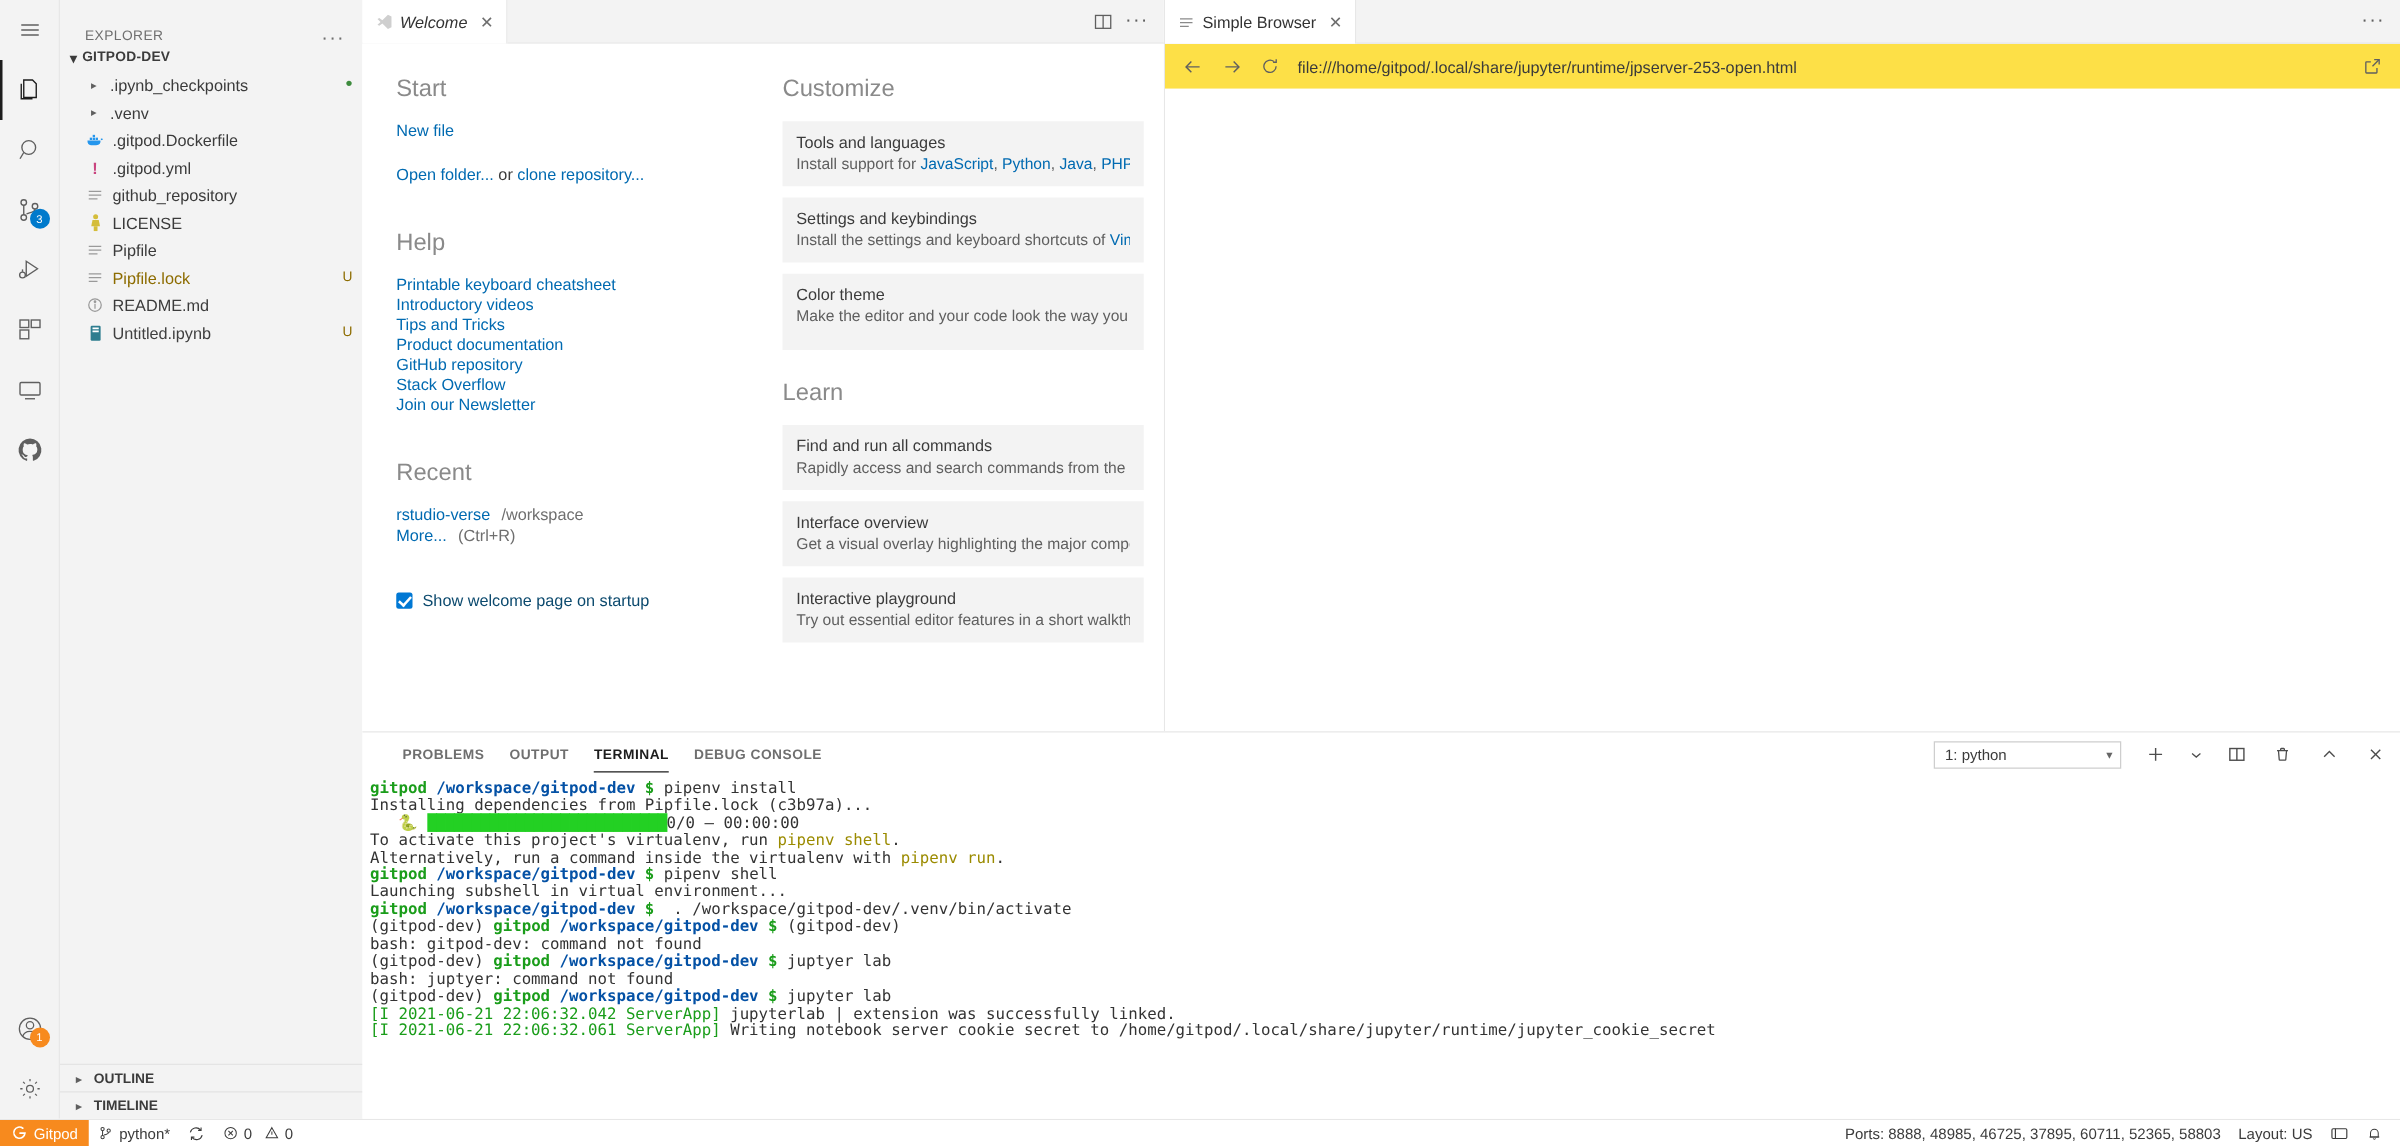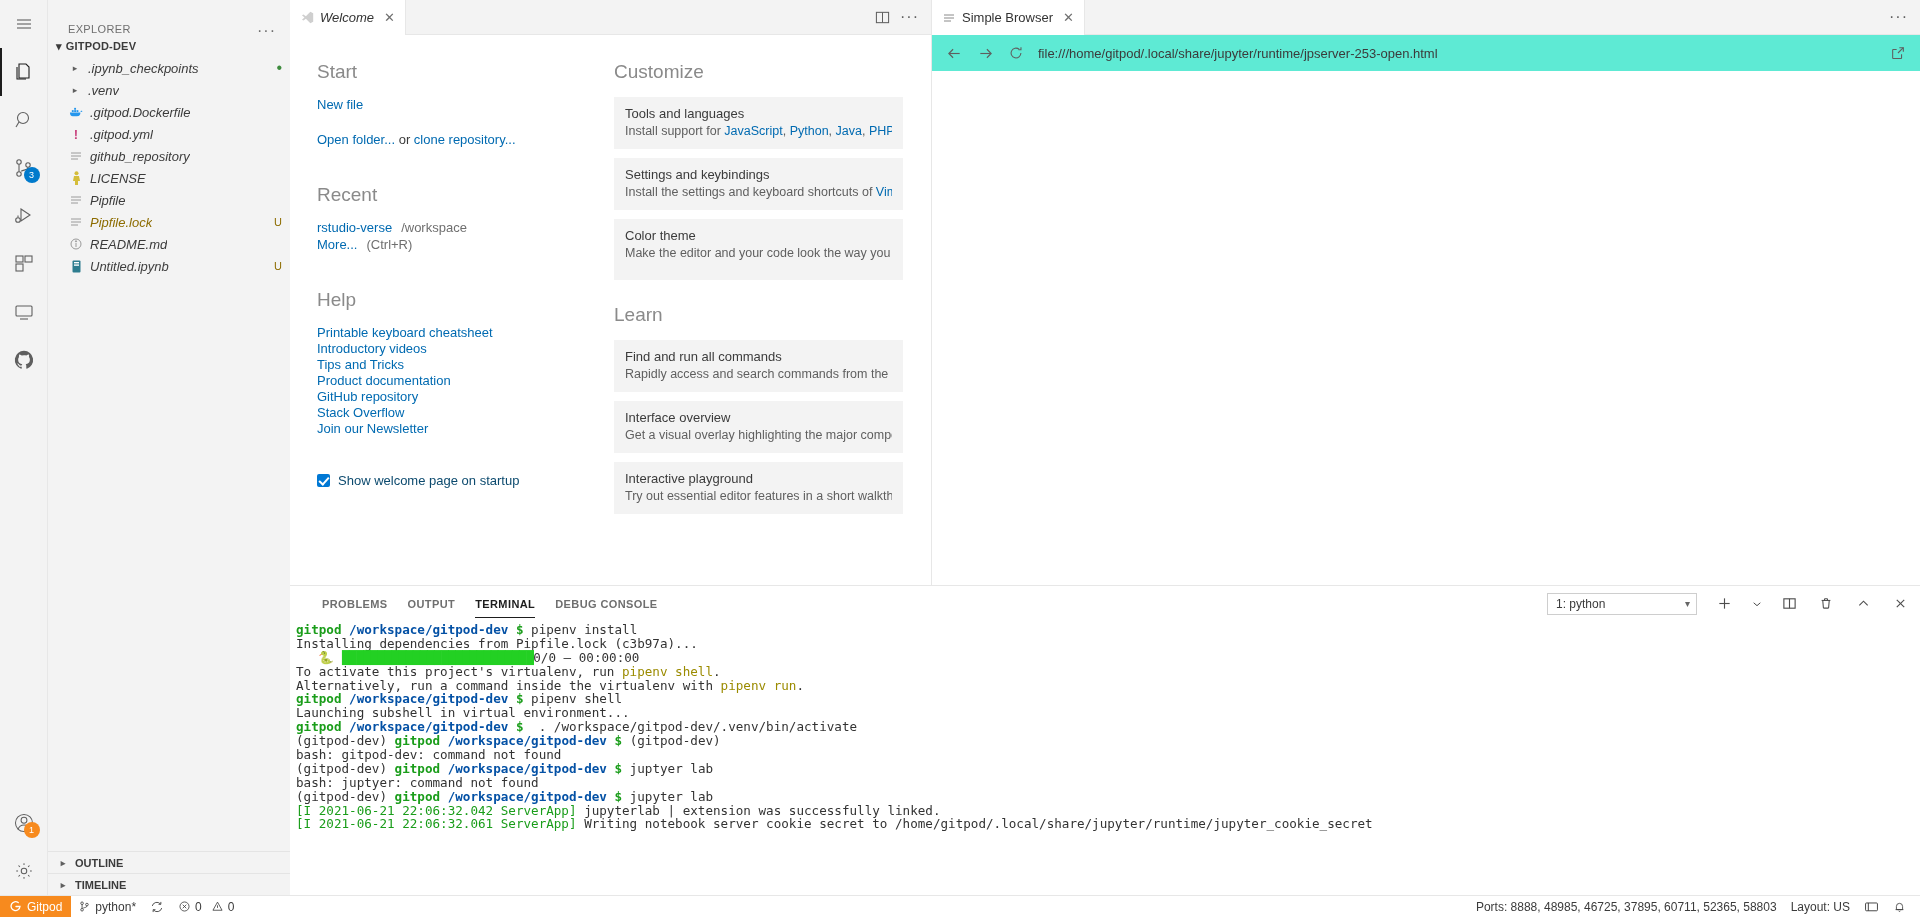--- a/index.html
+++ b/index.html
@@ -47,21 +47,21 @@
     height:22px; display:flex; align-items:center; gap:4px; padding-left:8px;
     font-size:11px; font-weight:bold; color:#3b3b3b; text-transform:uppercase; letter-spacing:.2px;
   }
   .tree { font-size:13px; }
   .row {
     height:22px; display:flex; align-items:center; gap:6px; padding-right:8px;
     position:relative; color:#3b3b3b; white-space:nowrap;
   }
   .row .twisty { width:14px; text-align:center; color:#5f5f5f; font-size:9px; flex:0 0 14px; }
   .row .ficon { width:16px; flex:0 0 16px; display:flex; align-items:center; justify-content:center; font-size:12px; }
-  .row .flabel { overflow:hidden; text-overflow:ellipsis;font-style:italic; }
+  .row .flabel { overflow:hidden; text-overflow:ellipsis; }
   .row .fstatus { margin-left:auto; font-size:11px; color:#8d6c00; padding-left:6px; }
   .row.indent { padding-left:20px; }
   .sidebar-bottom { margin-top:auto; }
   .sb-section {
     height:22px; display:flex; align-items:center; gap:5px; padding-left:8px;
     font-size:11px; font-weight:bold; text-transform:uppercase; color:#3b3b3b; border-top:1px solid #e4e4e4;
   }
   .sb-section .twisty { font-size:9px; color:#5f5f5f; width:14px; text-align:center; }
 
   
@@ -81,21 +81,21 @@
   }
   .tab .tlabel { font-style:italic; white-space:nowrap; }
   .tab .tclose { color:#6f6f6f; font-size:13px; margin-left:4px; }
   .tab-icon { width:14px; height:14px; display:flex; align-items:center; justify-content:center; }
   .tabs-actions {
     margin-left:auto; display:flex; align-items:center; gap:10px; padding:0 12px; color:#5f5f5f;
   }
   .editor-body { flex:1 1 auto; overflow:hidden; position:relative; background:#fff; }
 
   
-  .welcome { padding:26px 0 0 0; display:flex; gap:2px; font-size:13px; position:relative; }
+  .welcome { padding:26px 0 0 0; display:flex; gap:14px; font-size:13px; position:relative; }
   .wcol { }
   .wcol.left { width:322px; padding-left:27px; }
   .wcol.right { width:300px; }
   .wtitle { font-size:19px; font-weight:300; color:#8a8a8a; margin-bottom:14px; }
   .wlink { color:#006ab1; display:block; line-height:15px; margin-bottom:1px; }
   .wlink-row { line-height:15px; margin-bottom:1px; color:#3b3b3b;margin-top:20px; }
   .wlink-row a { color:#006ab1; }
   .wsection { margin-bottom:37px; }
   .wsection.recent { margin-bottom:37px; }
   .recent-row { display:flex; gap:9px; line-height:15px; margin-bottom:2px; }
@@ -112,21 +112,21 @@
   .cbox {
     width:13px; height:13px; background:#0078d4; border-radius:2px; position:relative; flex:0 0 13px;
   }
   .cbox:after {
     content:""; position:absolute; left:4px; top:1px; width:4px; height:8px;
     border:solid #fff; border-width:0 2px 2px 0; transform:rotate(42deg);
   }
 
   
   .sb-toolbar {
-    height:36px; display:flex; align-items:center; gap:14px; padding:0 14px; background:#5eead4;
+    height:36px; display:flex; align-items:center; gap:14px; padding:0 14px; background:#fde047;
     color:#5f5f5f; font-size:13px;
   }
   .sb-url { color:#3b3b3b; font-size:13px; flex:1 1 auto; white-space:nowrap; overflow:hidden; text-overflow:ellipsis; }
   .sb-content { flex:1 1 auto; background:#fff; }
 
   
   .panel {
     height:310px; flex:0 0 310px; background:#ffffff; border-top:1px solid #e7e7e7;
     display:flex; flex-direction:column; position:relative;
   }
@@ -415,41 +415,41 @@
 
               <div class="wcol left">
                 <div class="wsection">
                   <div class="wtitle">Start</div>
                   <a class="wlink">New file</a>
                   <div class="wlink-row">
                     <a style="color:#006ab1;">Open folder...</a><span> or </span><a style="color:#006ab1;">clone repository...</a>
                   </div>
                 </div>
 
-                <div class="wsection recent">
-                  <div class="wtitle">Recent</div>
-                  <div class="recent-row">
-                    <a style="color:#006ab1;">rstudio-verse</a>
-                    <span class="path">/workspace</span>
-                  </div>
-                  <div class="recent-row">
-                    <a style="color:#006ab1;">More...</a>
-                    <span class="path">(Ctrl+R)</span>
-                  </div>
-                </div>
-
                 <div class="wsection">
                   <div class="wtitle">Help</div>
                   <a class="wlink">Printable keyboard cheatsheet</a>
                   <a class="wlink">Introductory videos</a>
                   <a class="wlink">Tips and Tricks</a>
                   <a class="wlink">Product documentation</a>
                   <a class="wlink">GitHub repository</a>
                   <a class="wlink">Stack Overflow</a>
                   <a class="wlink">Join our Newsletter</a>
+                </div>
+
+                <div class="wsection recent">
+                  <div class="wtitle">Recent</div>
+                  <div class="recent-row">
+                    <a style="color:#006ab1;">rstudio-verse</a>
+                    <span class="path">/workspace</span>
+                  </div>
+                  <div class="recent-row">
+                    <a style="color:#006ab1;">More...</a>
+                    <span class="path">(Ctrl+R)</span>
+                  </div>
                 </div>
 
                 <div class="startup">
                   <span class="cbox"></span>
                   <span>Show welcome page on startup</span>
                 </div>
               </div>
 
               <div class="wcol right">
                 <div class="wsection" style="margin-bottom:24px;">

